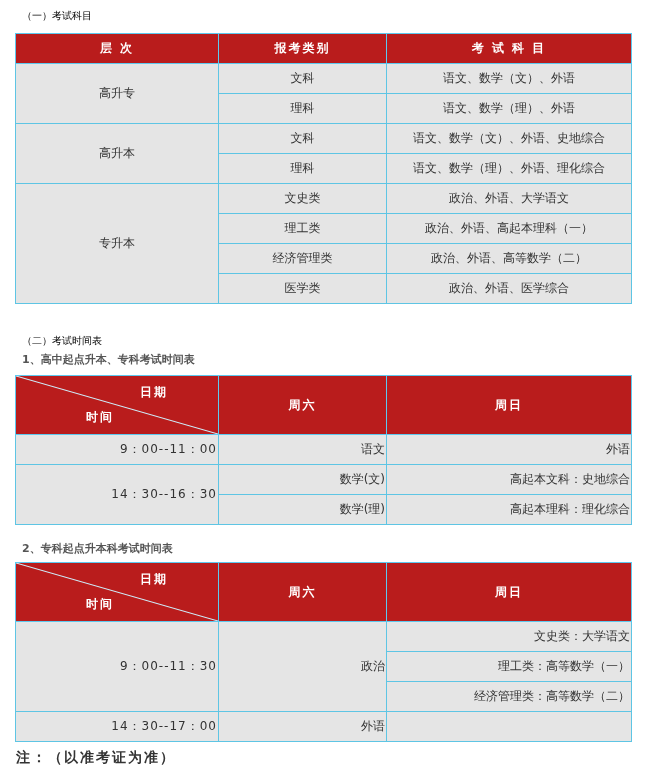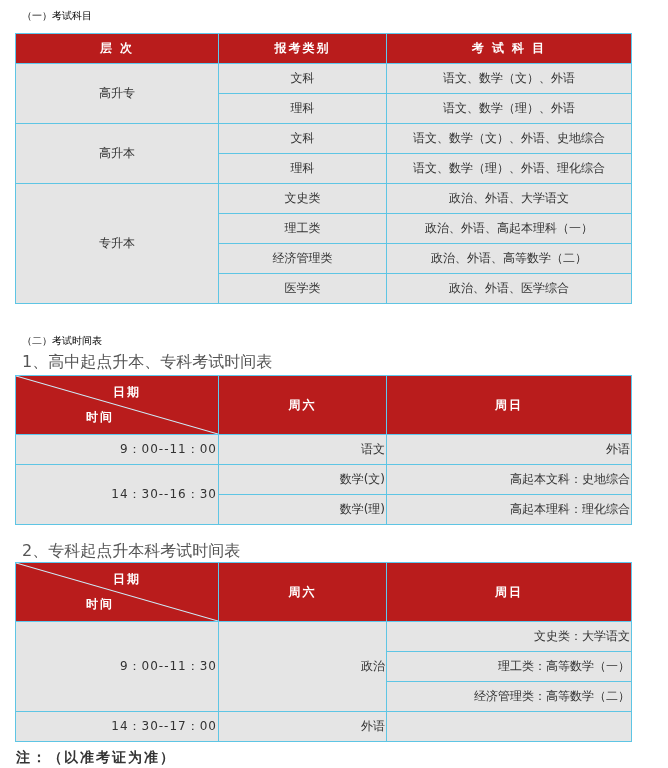--- a/index.html
+++ b/index.html
@@ -1,30 +1,30 @@
 <!DOCTYPE html>
 <html><head>
 <meta charset="utf-8">
 <style>
   html, body { margin:0; padding:0; background:#ffffff; }
   body { width:668px; height:768px; position:relative; overflow:hidden;
          font-family:"DejaVu Sans", "Liberation Sans", sans-serif; color:#333; }
   .sec-title { position:absolute; left:22px; font-size:10px; color:#000000;font-family:Liberation Mono, monospace; }
-  .sub-title { position:absolute; left:22px; font-size:16px; color:#555; }
+  .sub-title { position:absolute; left:22px; font-size:11px; color:#555;font-weight:bold; }
   table { position:absolute; left:15px; width:616px; border-collapse:collapse; table-layout:fixed;
           font-size:12px; color:#333; }
   th { background:#b91c1c; color:#fff; font-weight:bold; text-align:center; border:1px solid #5ec9ef; letter-spacing:2px; }
   td { border:1px solid #5ec5e4; text-align:center; background:#e5e5e5; }
   .t1 th { height:27px; }
   .t1 td { height:27px; }
   .t2 th { height:56px; }
   .t2 td { height:27px;text-align:right; }
   .diag { position:relative; padding:0; overflow:hidden; }
   .diag svg { position:absolute; left:0; top:0; width:100%; height:100%; }
-  .diag .d-top { position:absolute; right:77px; top:8px; }
+  .diag .d-top { position:absolute; right:50px; top:8px; }
   .diag .d-bot { position:absolute; left:70px; bottom:8px;margin-top:20px; }
   .note { position:absolute; left:16px; top:749px; font-size:14px; font-weight:bold; color:#333; letter-spacing:2px; }
   .mono { font-family:"DejaVu Sans", sans-serif; letter-spacing:1px; }
 </style>
 </head>
 <body>
 
 <div class="sec-title" style="top:9px;">（一）考试科目</div>
 
 <table class="t1" style="top:33px;">

